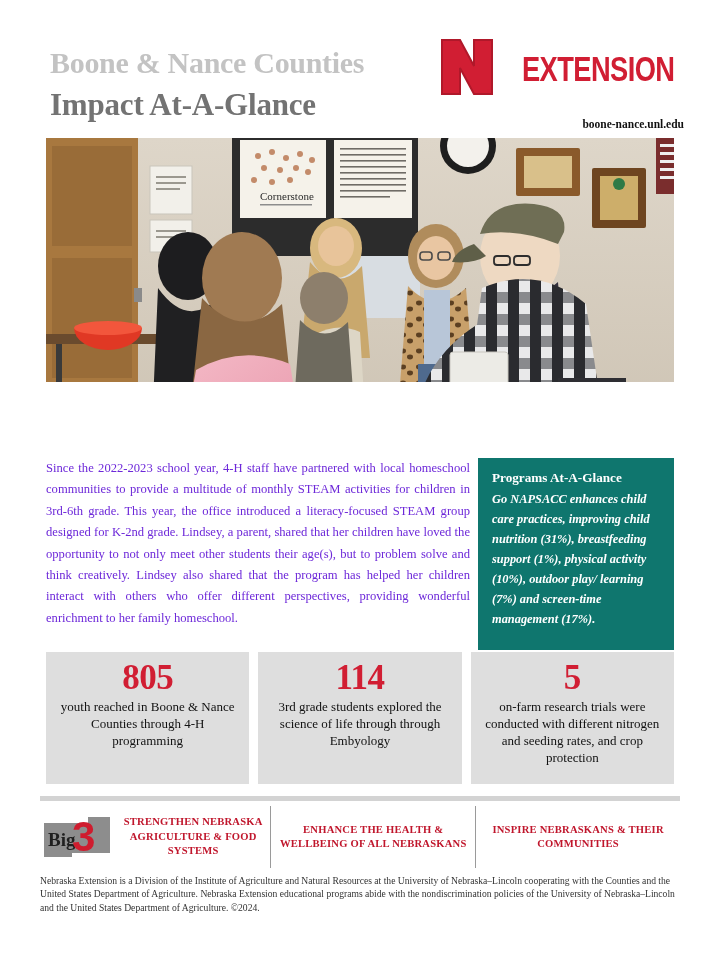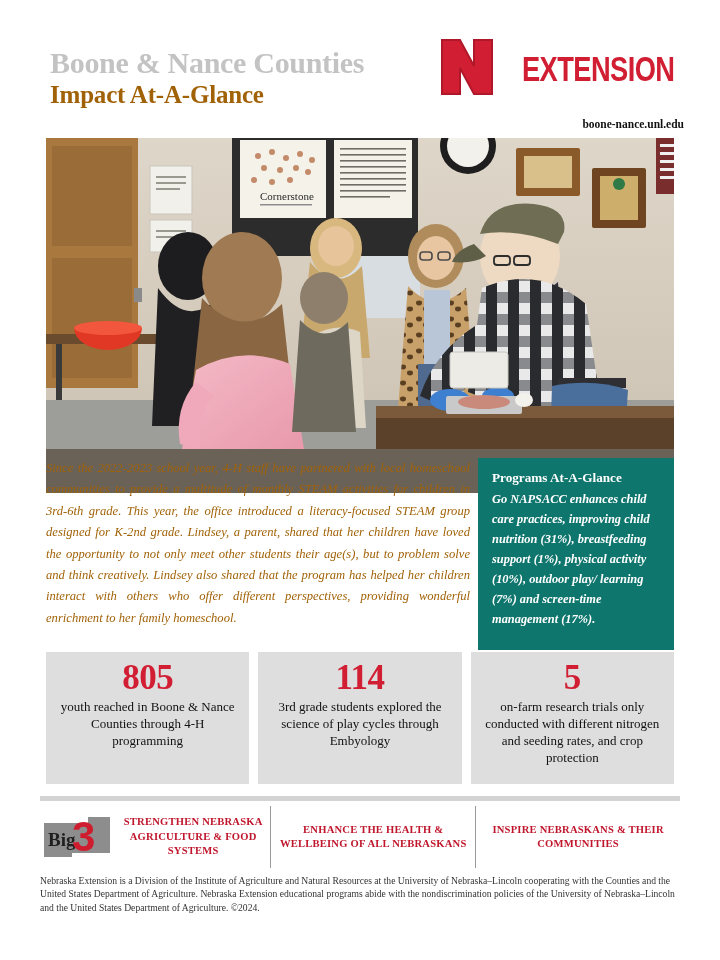--- a/index.html
+++ b/index.html
@@ -13,59 +13,59 @@
 
   
   .header { position: relative; height: 100px; }
   .title-block { position: absolute; left: 50px; top: 48px; }
   .county-title {
     font-size: 30px; font-weight: bold; color: #c3c3c3;
     letter-spacing: -0.3px; line-height: 1.02;
     font-family: "Liberation Serif", serif;
   }
   .impact-title {
-    font-size: 25px; font-weight: bold; color: #a16207;
-    letter-spacing: -0.2px; line-height: 1.15; margin-top: 2px;
+    font-size: 31px; font-weight: bold; color: #737373;
+    letter-spacing: -0.2px; line-height: 1.15; margin-top: 8px;
     font-family: "Liberation Serif", serif;
   }
   .logo-block { position: absolute; right: 36px; top: 36px; display: flex; align-items: center; gap: 24px; }
   .logo-n { display:block; }
   .ext-word {
     font-family: "Liberation Sans", sans-serif;
     font-weight: bold; font-size: 29px; color: #d11e33;
     letter-spacing: -0.6px; transform: scaleY(1.22) scaleX(0.94);
     transform-origin: left center;
   }
   .url-line {
     position: absolute; right: 36px; top: 118px;
     font-size: 11.5px; font-weight: bold; color: #111;
     font-family: "Liberation Serif", serif;
   }
 
   
   .photo-wrap {
     position: absolute; left: 46px; top: 138px;
-    width: 628px; height: 355px; overflow: hidden; background:#6b6257;
+    width: 628px; height: 244px; overflow: hidden; background:#6b6257;
   }
   .photo-svg { display:block; width: 628px; height: 311px; }
   .photo-caption {
     position: absolute; left: 32px; right: 32px; bottom: 10px;
     background: rgba(38,32,28,0.72);
     color: #fff; text-align: center;
     font-size: 13.2px; line-height: 1.42;
     padding: 8px 14px 9px;
     font-family: "Liberation Serif", serif;
   }
 
   
   .body-row { position: absolute; left: 46px; top: 458px; width: 628px; height: 188px; }
   .story {
     position: absolute; left: 0; top: 0; width: 424px;
-    font-size: 12.6px; line-height: 1.70; color: #a16207;
-    text-align: justify; text-justify: inter-word; font-style: italic;
+    font-size: 12.6px; line-height: 1.70; color: #6d28d9;
+    text-align: justify; text-justify: inter-word;
   }
   .programs-box {
     position: absolute; right: 0; top: 0; width: 196px; height: 192px;
     background: #0f766e; color: #fff; padding: 12px 13px 8px 14px;
   }
   .programs-head {
     font-size: 13.2px; font-weight: bold; line-height: 1.2; margin-bottom: 3px;
   }
   .programs-text {
     font-size: 12.4px; font-style: italic; font-weight: bold; line-height: 1.62;
@@ -306,25 +306,25 @@
     </div>
   </div>
 
   <div class="stats-row">
     <div class="stat-box">
       <div class="stat-num">805</div>
       <div class="stat-label">youth reached in Boone &amp; Nance Counties through 4-H programming</div>
     </div>
     <div class="stat-box">
       <div class="stat-num">114</div>
-      <div class="stat-label">3rd grade students explored the science of play cycles through Embyology</div>
+      <div class="stat-label">3rd grade students explored the science of life through through Embyology</div>
     </div>
     <div class="stat-box">
       <div class="stat-num">5</div>
-      <div class="stat-label">on-farm research trials only conducted with different nitrogen and seeding rates, and crop protection</div>
+      <div class="stat-label">on-farm research trials were conducted with different nitrogen and seeding rates, and crop protection</div>
     </div>
   </div>
 
   <div class="divider"></div>
 
   <div class="big3-row">
     <div class="big3-col c1">
       <span class="big3-logo">
         <svg width="72" height="48" viewBox="0 0 72 48">
           <path d="M2 10 L46 10 L46 4 L68 4 L68 40 L30 40 L30 44 L2 44 Z" fill="#8d8d8d"></path>

